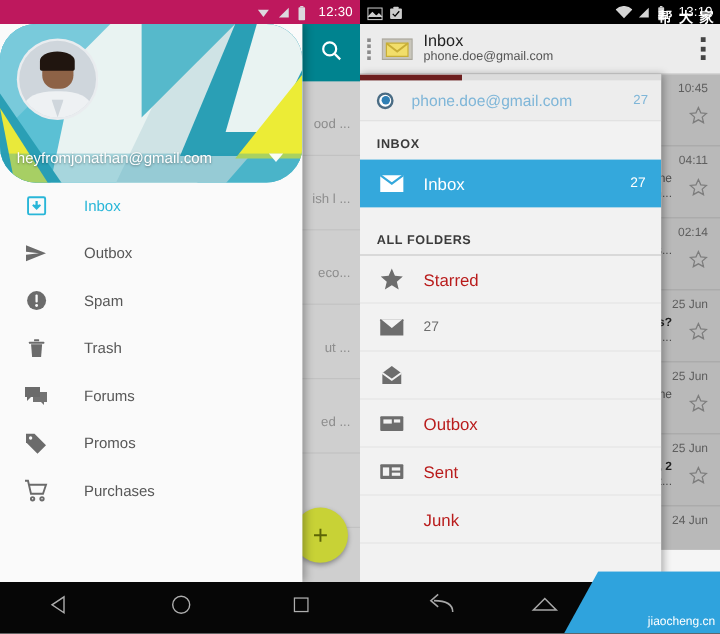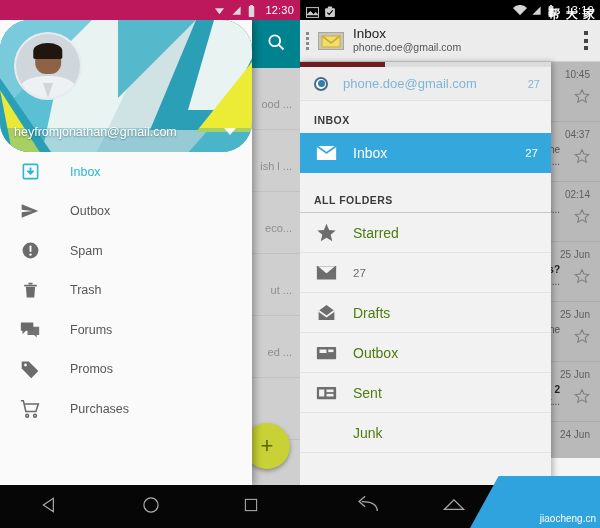--- a/index.html
+++ b/index.html
@@ -99,21 +99,21 @@
 
   .sechdr { font-size:10.5px; font-weight:bold; color:#3b3b3b; letter-spacing:.5px;
             padding:13px 0 7px 14px; }
   .sechdr.ruled { border-bottom:1px solid #c8c8c8; padding-bottom:6px; margin-bottom:0; }
 
   .f-item { height:40px; display:flex; align-items:center; padding:0 13px 0 14px;
             border-bottom:1px solid #e4e4e4; }
   .f-item.active { background:#34a8dc; border-bottom:none; }
   .f-ic { width:24px; height:24px; margin-right:15px; display:flex;
           align-items:center; justify-content:center; flex:none; }
-  .f-lbl { flex:1; font-size:14px; color:#4d7c0f; }
+  .f-lbl { flex:1; font-size:14px; color:#b91c1c; }
   .f-item.active .f-lbl { color:#fff; }
   .f-cnt { font-size:11.5px; color:#6d6d6d; }
   .f-item.active .f-cnt { color:#fff; }
   .f-sep { height:8px; background:#f2f2f2; }
 
   
   .navbar { position:absolute; bottom:0; left:0; width:300px; height:43px; background:#060606;
             display:flex; align-items:center; justify-content:space-around; }
   .nb { opacity:.8; }
 
@@ -341,21 +341,21 @@
   <div class="r-list">
     <div class="r-row">
       <span class="r-time">10:45</span>
       <span class="r-star">
         <svg width="16" height="16" viewBox="0 0 24 24" fill="none" stroke="#7d7d7d" stroke-width="1.6">
           <polygon points="12,2.5 15,9 22,9.8 16.8,14.4 18.4,21.3 12,17.8 5.6,21.3 7.2,14.4 2,9.8 9,9"></polygon>
           </svg>
       </span>
     </div>
     <div class="r-row">
-      <span class="r-time">04:37</span>
+      <span class="r-time">04:11</span>
       <span class="r-snip">ne<br>th...</span>
       <span class="r-star">
         <svg width="16" height="16" viewBox="0 0 24 24" fill="none" stroke="#7d7d7d" stroke-width="1.6">
           <polygon points="12,2.5 15,9 22,9.8 16.8,14.4 18.4,21.3 12,17.8 5.6,21.3 7.2,14.4 2,9.8 9,9"></polygon>
           </svg>
       </span>
     </div>
     <div class="r-row">
       <span class="r-time">02:14</span>
       <span class="r-snip">'s...</span>
@@ -448,21 +448,20 @@
       <span class="f-cnt">27</span>
     </div>
 
     <div class="f-item">
       <span class="f-ic">
         <svg width="21" height="19" viewBox="0 0 24 21" fill="#6d6d6d">
           <path d="M3 8.5l9-6.5 9 6.5V19H3z"></path>
             <path d="M3 8.5l9 6.5 9-6.5" fill="none" stroke="#f2f2f2" stroke-width="1.8"></path>
           </svg>
       </span>
-      <span class="f-lbl">Drafts</span>
       <span class="f-cnt"></span>
     </div>
 
     <div class="f-item">
       <span class="f-ic">
         <svg width="21" height="16" viewBox="0 0 24 18" fill="#6d6d6d">
           <rect x="1" y="2" width="22" height="14" rx="1"></rect>
           <rect x="4" y="5" width="8" height="4" fill="#f2f2f2"></rect>
           <rect x="14" y="5" width="6" height="3" fill="#f2f2f2"></rect>
           </svg>

